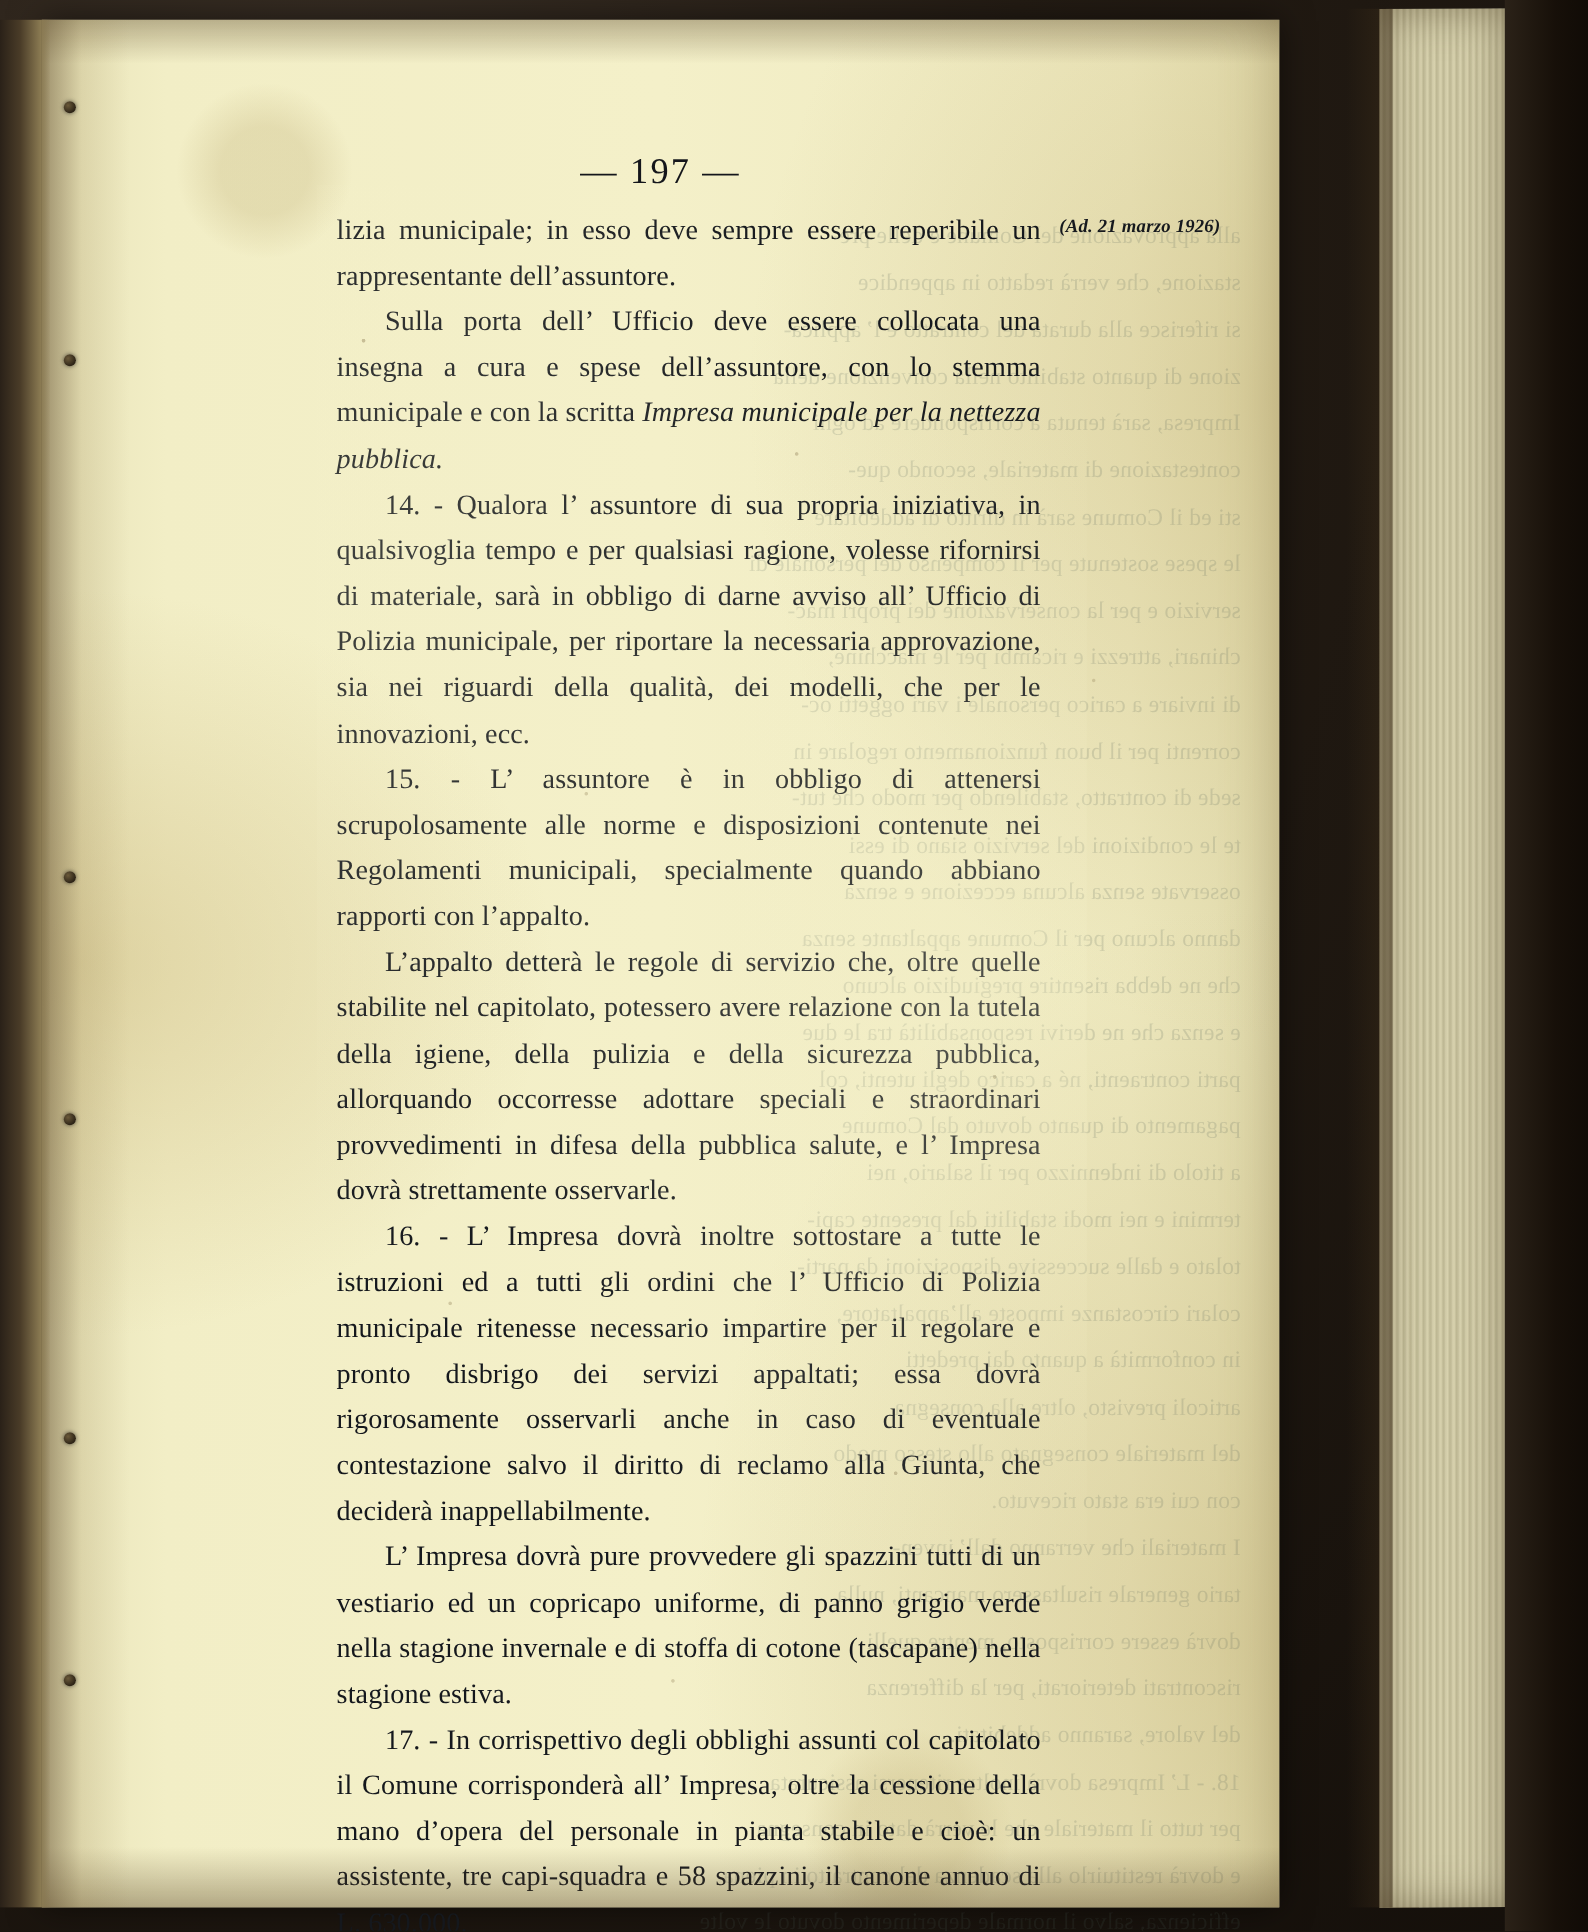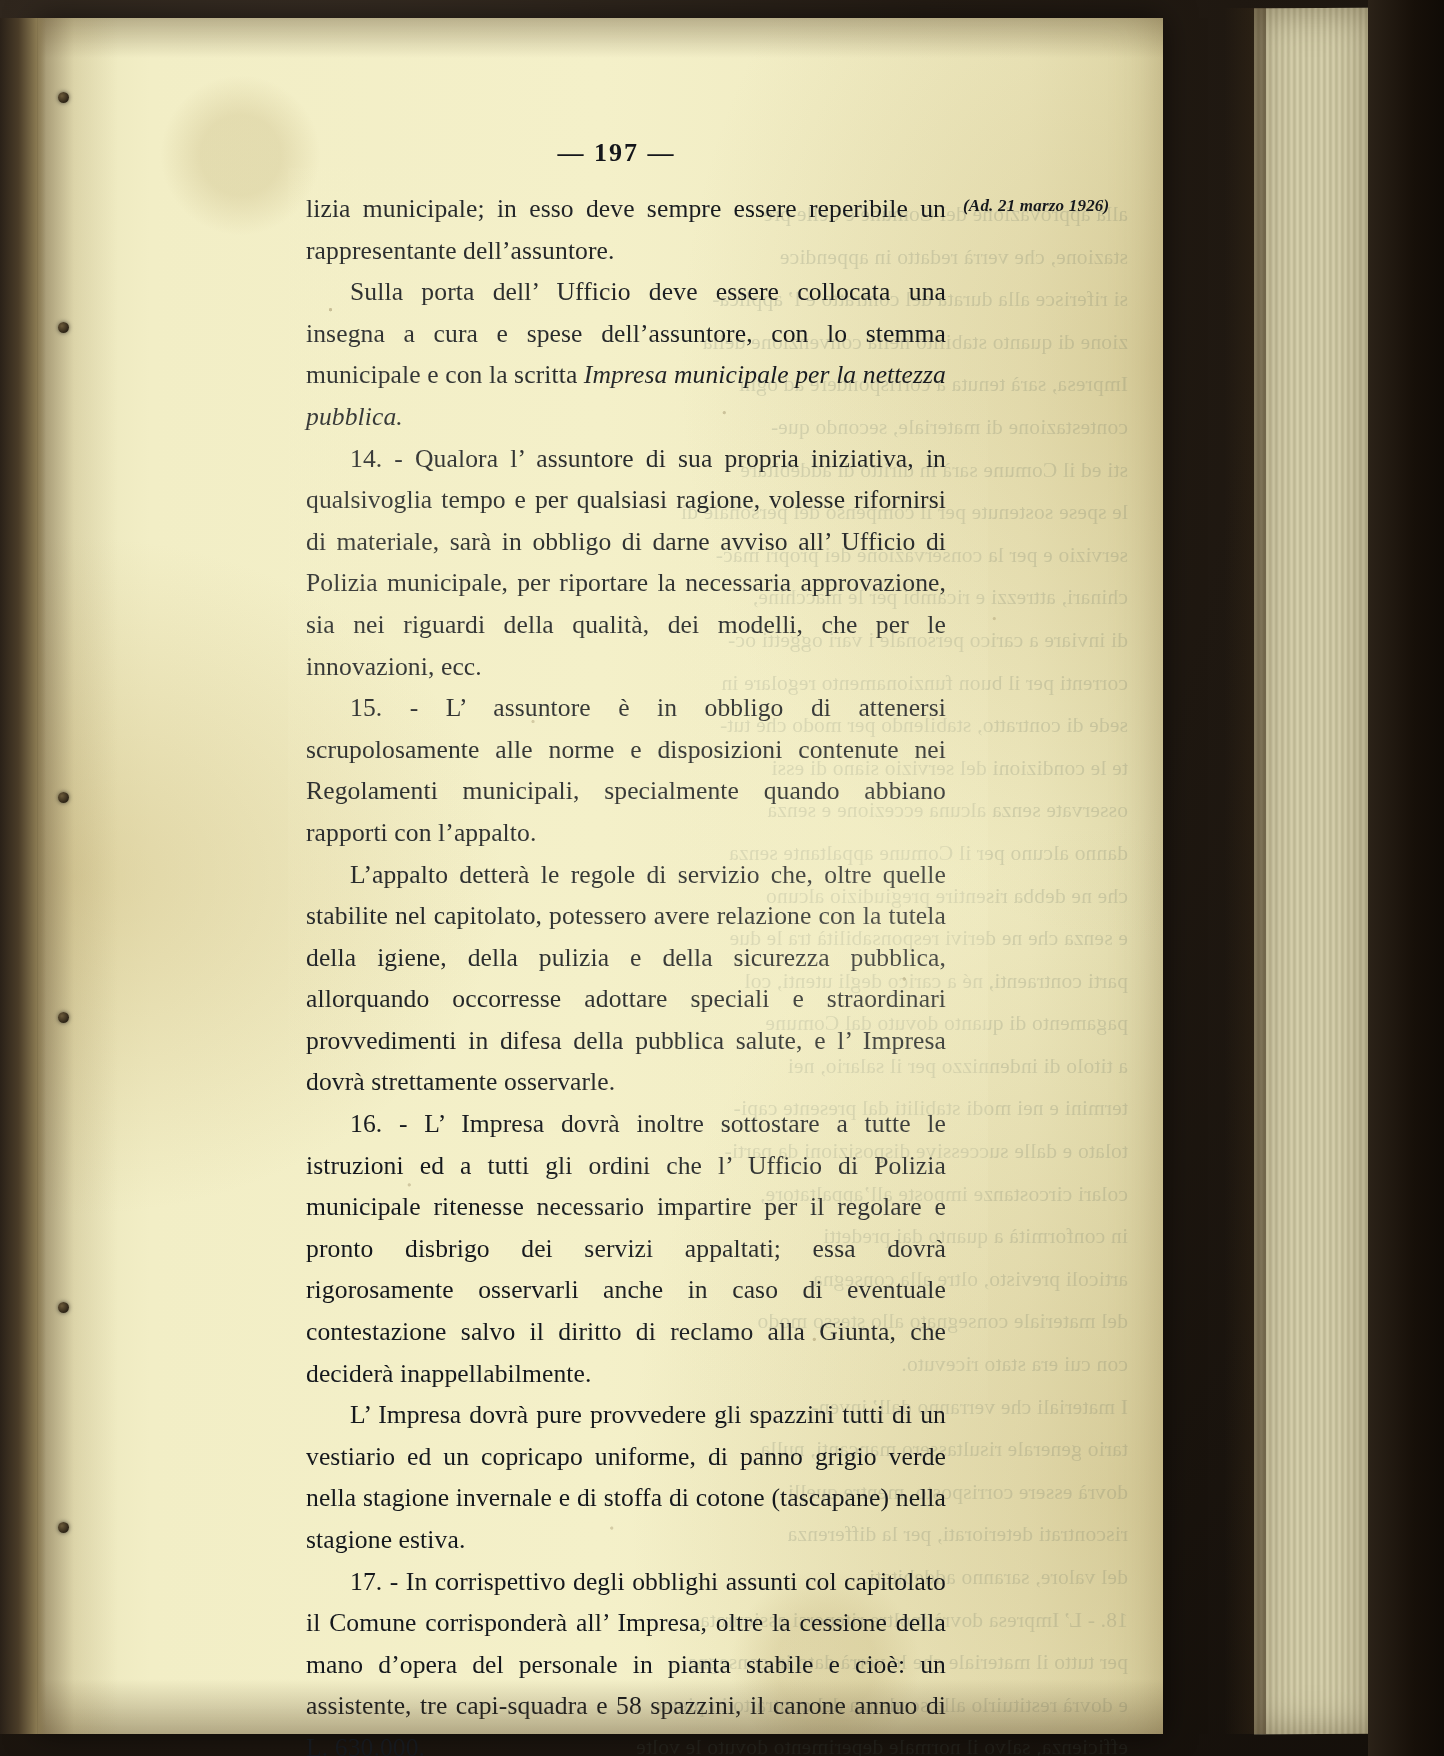--- a/index.html
+++ b/index.html
@@ -157,25 +157,25 @@
     letter-spacing: .2px;
     text-align: justify;
     filter: blur(.45px);
   }
   .showthrough div { white-space: nowrap; }
 
   
   .page-number {
     position: absolute;
     top: 120px;
-    left: 16px;
+    left: 0;
     width: 1125px;
     text-align: center;
-    font-size: 26px;
-    font-weight: bold;
+    font-size: 33px;
+    font-weight: normal;
     letter-spacing: 2px;
     color: #14161b;
   }
 
   .textblock {
     position: absolute;
     left: 268px;
     top: 170px;
     width: 640px;
     color: #15181d;

